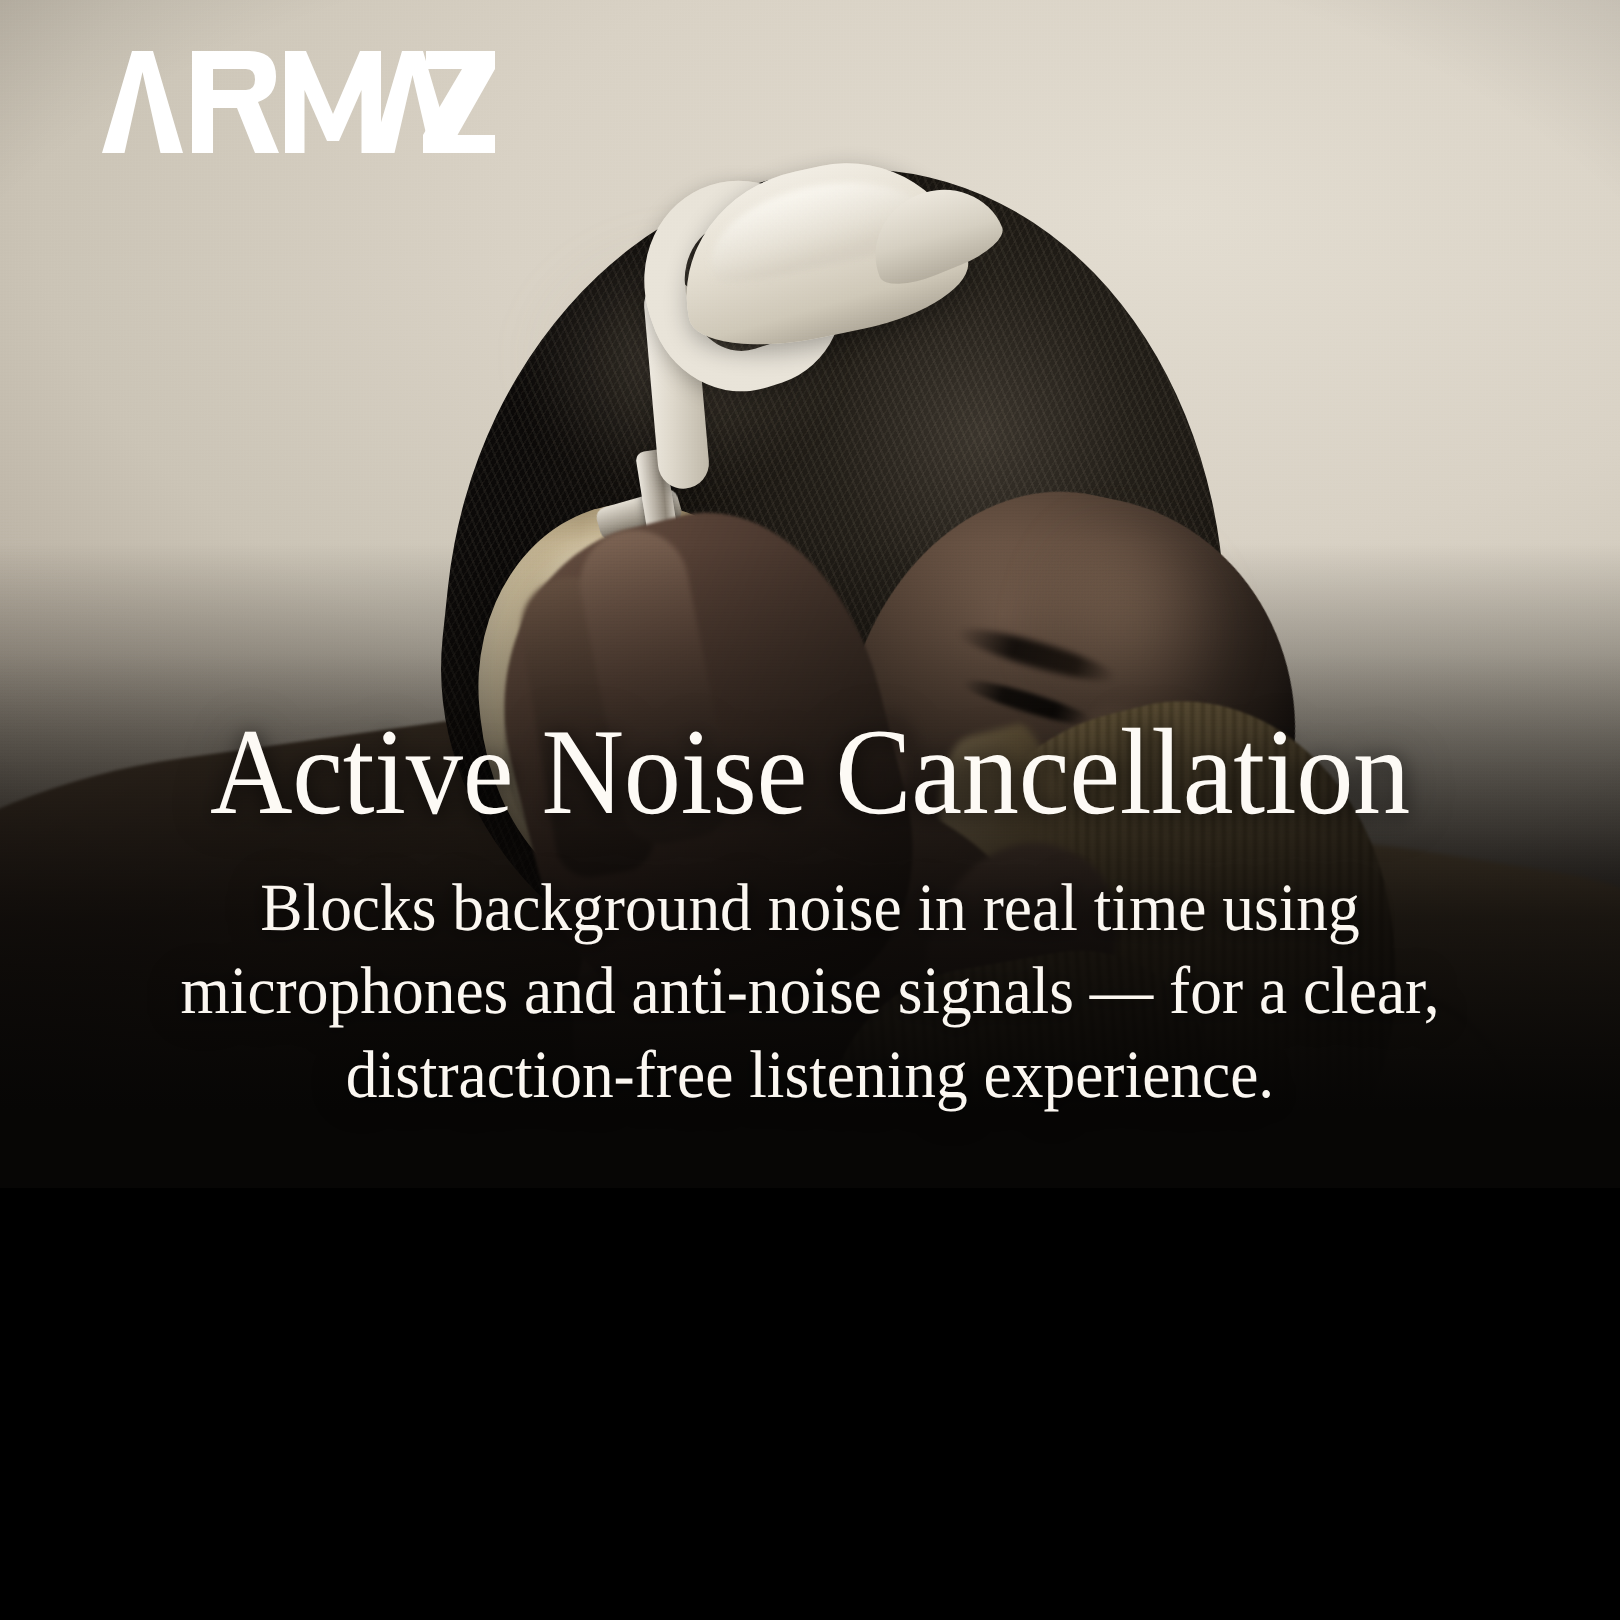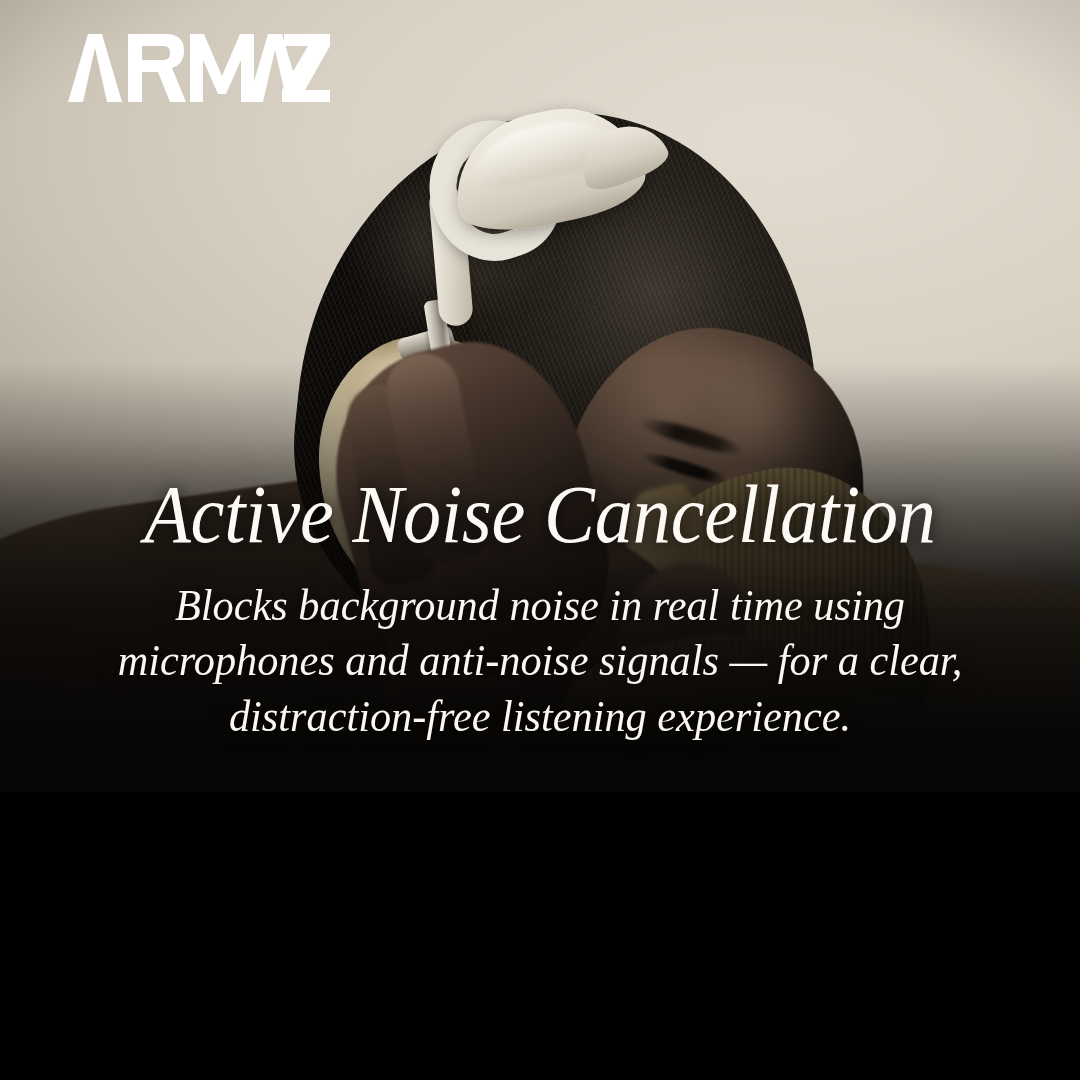--- a/index.html
+++ b/index.html
@@ -8,21 +8,20 @@
     width:1080px; height:1080px;
     background:#000;
     font-family:"Liberation Sans", sans-serif;
   }
 
   #poster {
     position:relative;
     width:1080px; height:792px;
     overflow:hidden;
     background:#cfc8bb;
-    font-style:italic;
   }
 
   
   .photo { position:absolute; inset:0; overflow:hidden; }
 
   
   .backdrop {
     position:absolute; inset:0;
     background:
       radial-gradient(120% 80% at 72% 18%, #e3ddd1 0%, #d9d2c5 34%, #cbc4b6 58%, #b3aa9c 78%, #8e8578 100%),

